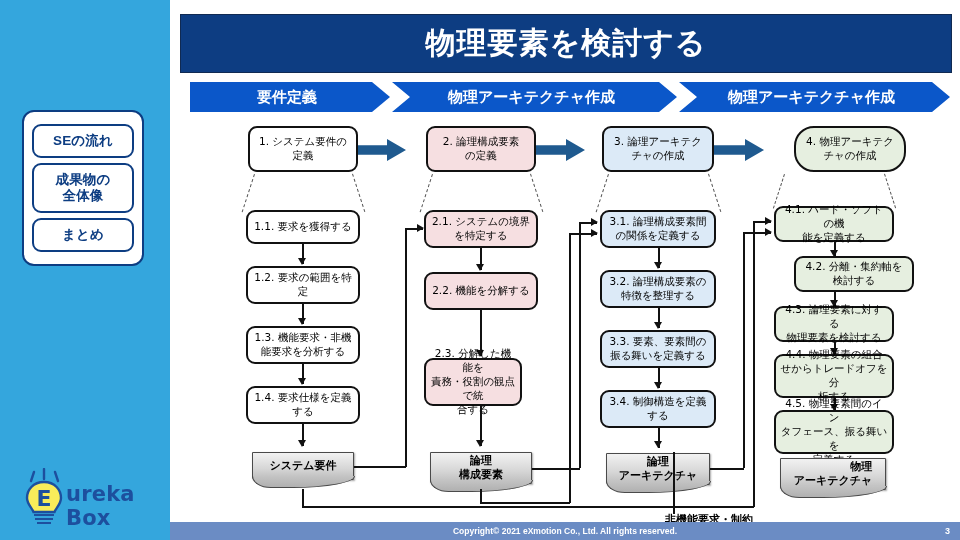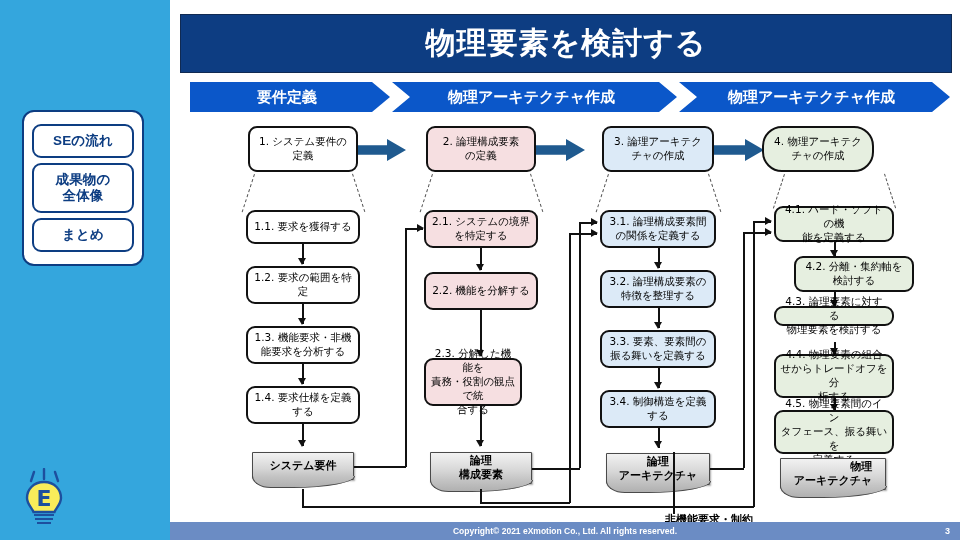--- a/index.html
+++ b/index.html
@@ -132,20 +132,21 @@
         <line x1="37" y1="4" x2="40" y2="13"></line>
       </g>
       <path d="M26 14 C 15 14 9 22 9 30 C 9 36 14 40 15.5 44 L 36.5 44 C 38 40 43 36 43 30 C 43 22 37 14 26 14 Z" fill="#f9ec5a" stroke="#1d4f9e" stroke-width="2.4"></path>
       <g stroke="#1d4f9e" stroke-width="2" fill="none">
         <line x1="16" y1="47" x2="36" y2="47"></line>
         <line x1="17" y1="51" x2="35" y2="51"></line>
         <line x1="19" y1="55" x2="33" y2="55"></line>
       </g>
       <text x="26" y="38" text-anchor="middle" font-size="22" font-weight="bold" fill="#1d4f9e" font-family="DejaVu Sans, sans-serif">E</text>
     </svg>
+    <div id="logo-text">ureka Box</div>
   </div>
 </div>
 
 <div id="slide">
 
   <div id="title-bar">
     <div id="title-text">物理要素を検討する</div>
   </div>
 
   <div class="chev first" style="left:20px;top:82px;width:200px;">
@@ -217,33 +218,33 @@
   <div class="pbox c3" style="left:430px;top:330px;width:116px;height:38px;">3.3. 要素、要素間の<br>振る舞いを定義する</div>
   <div class="ln vl" style="left:488px;top:368px;height:20px;"></div>
   <div class="arrowhead" style="left:484px;top:382px;"></div>
 
   <div class="pbox c3" style="left:430px;top:390px;width:116px;height:38px;">3.4. 制御構造を定義<br>する</div>
   <div class="ln vl" style="left:488px;top:428px;height:20px;"></div>
   <div class="arrowhead" style="left:484px;top:441px;"></div>
 
   <div class="doc" style="left:436px;top:453px;width:104px;height:32px;">論理<br>アーキテクチャ</div>
 
-  <div class="pbox head c4" style="left:592px;top:126px;width:112px;height:46px;border-radius:20px;">4. 物理アーキテク<br>チャの作成</div>
+  <div class="pbox head c4" style="left:624px;top:126px;width:112px;height:46px;border-radius:20px;">4. 物理アーキテク<br>チャの作成</div>
   <div class="dash" style="left:614px;top:174px;height:36px;transform:rotate(18deg);"></div>
   <div class="dash" style="left:714px;top:174px;height:36px;transform:rotate(-18deg);"></div>
 
   <div class="pbox c4" style="left:604px;top:206px;width:120px;height:36px;">4.1. ハード・ソフトの機<br>能を定義する</div>
   <div class="ln vl" style="left:664px;top:242px;height:14px;"></div>
   <div class="arrowhead" style="left:660px;top:250px;"></div>
 
   <div class="pbox c4" style="left:624px;top:256px;width:120px;height:36px;">4.2. 分離・集約軸を<br>検討する</div>
   <div class="ln vl" style="left:664px;top:292px;height:14px;"></div>
   <div class="arrowhead" style="left:660px;top:300px;"></div>
 
-  <div class="pbox c4" style="left:604px;top:306px;width:120px;height:20px;">4.3. 論理要素に対する<br>物理要素を検討する</div>
+  <div class="pbox c4" style="left:604px;top:306px;width:120px;height:36px;">4.3. 論理要素に対する<br>物理要素を検討する</div>
   <div class="ln vl" style="left:664px;top:342px;height:12px;"></div>
   <div class="arrowhead" style="left:660px;top:348px;"></div>
 
   <div class="pbox c4" style="left:604px;top:354px;width:120px;height:44px;">4.4. 物理要素の組合<br>せからトレードオフを分<br>析する</div>
   <div class="ln vl" style="left:664px;top:398px;height:12px;"></div>
   <div class="arrowhead" style="left:660px;top:404px;"></div>
 
   <div class="pbox c4" style="left:604px;top:410px;width:120px;height:44px;">4.5. 物理要素間のイン<br>タフェース、振る舞いを<br>定義する</div>
 
   <div class="doc" style="left:610px;top:458px;width:106px;height:32px;text-align:right;">物理<br>アーキテクチャ</div>

